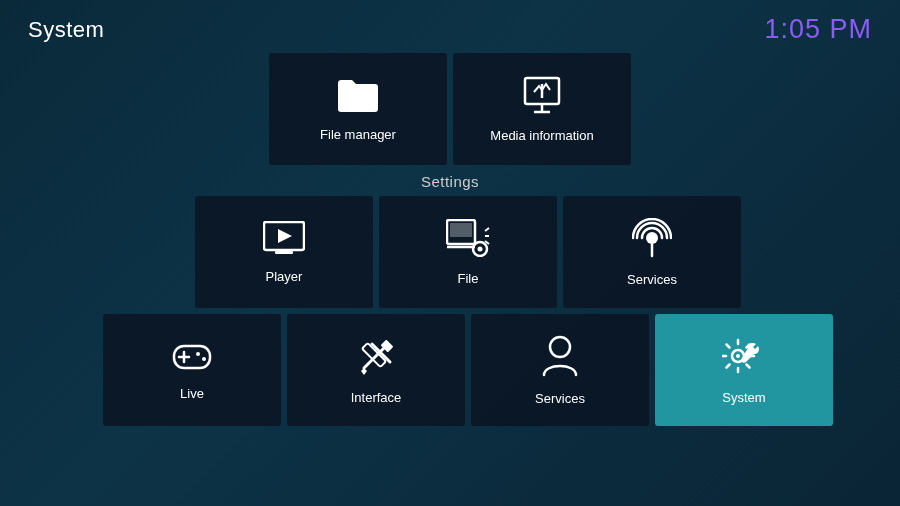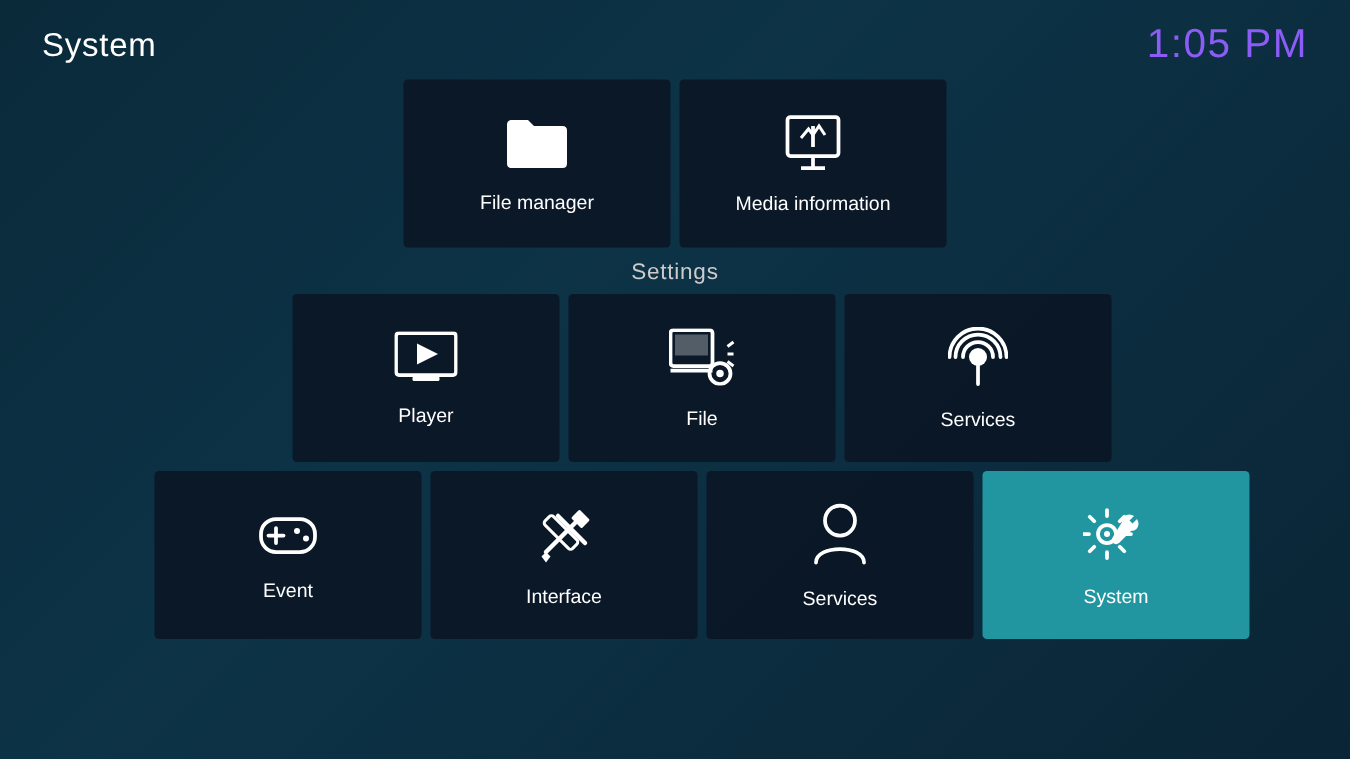--- a/index.html
+++ b/index.html
@@ -194,21 +194,21 @@
     <div class="tile">
       <span class="tile-icon">
         <svg width="44" height="32" viewBox="0 0 44 32">
           <rect x="4" y="6" width="36" height="22" rx="10" fill="none" stroke="white" stroke-width="2.5"></rect>
           <line x1="14" y1="12" x2="14" y2="22" stroke="white" stroke-width="2.5" stroke-linecap="round"></line>
           <line x1="9" y1="17" x2="19" y2="17" stroke="white" stroke-width="2.5" stroke-linecap="round"></line>
           <circle cx="28" cy="14" r="2" fill="white"></circle>
           <circle cx="34" cy="19" r="2" fill="white"></circle>
         </svg>
       </span>
-      <span class="tile-label">Event</span>
+      <span class="tile-label">Live</span>
     </div>
 
     <div class="tile">
       <span class="tile-icon">
         <svg width="40" height="40" viewBox="0 0 40 40">
           <line x1="8" y1="32" x2="28" y2="12" stroke="white" stroke-width="3" stroke-linecap="round"></line>
           <rect x="26" y="6" width="10" height="8" rx="1" transform="rotate(45 31 10)" fill="white"></rect>
           <polygon points="5,35 8,32 11,35 8,39" fill="white"></polygon>
           <line x1="16" y1="8" x2="34" y2="26" stroke="white" stroke-width="3" stroke-linecap="round"></line>
           <rect x="14" y="6" width="8" height="26" rx="2" transform="rotate(-45 18 19)" fill="none" stroke="white" stroke-width="2"></rect>

